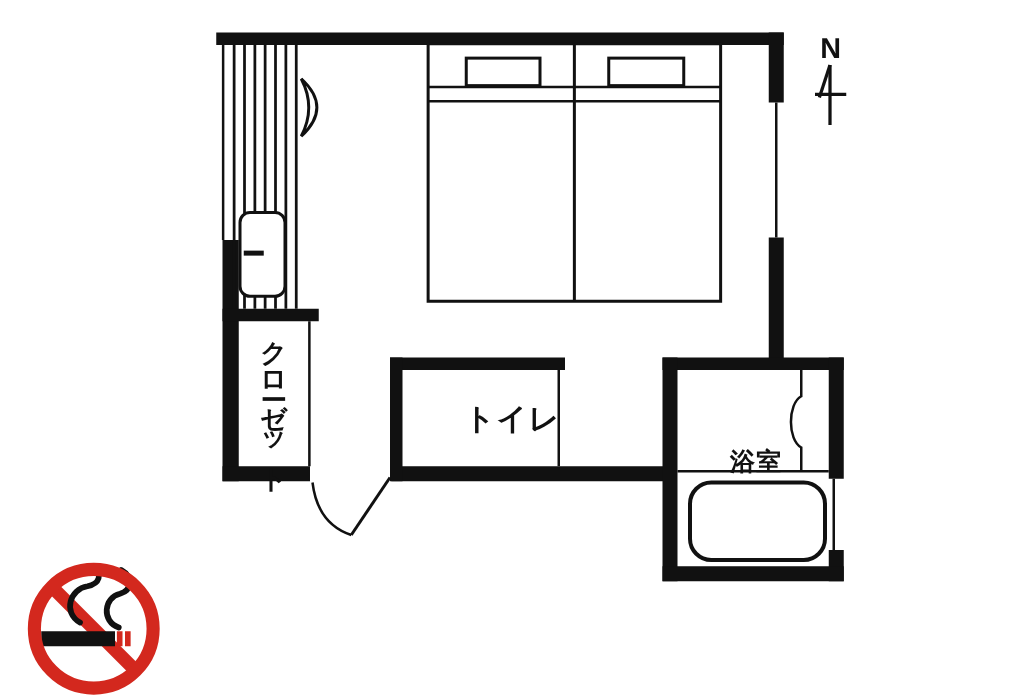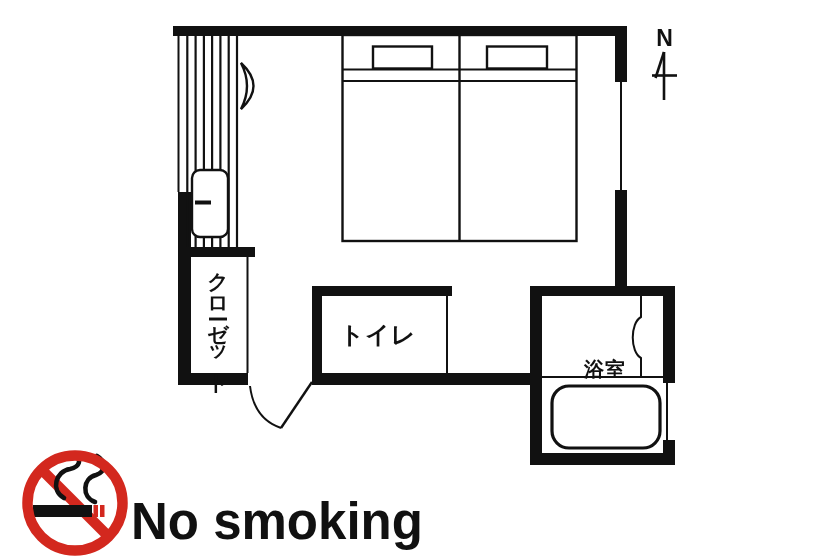--- a/index.html
+++ b/index.html
@@ -26,21 +26,21 @@
   .label{position:absolute;color:var(--line);font-weight:bold;}
   .label-closet{
     left:192px;top:258px;width:52px;height:132px;
     writing-mode:vertical-rl;text-orientation:mixed;
     font-size:21px;letter-spacing:1px;line-height:52px;
     display:flex;align-items:center;justify-content:flex-start;
   }
   .label-toilet{
     left:322px;top:298px;width:112px;height:74px;
     display:flex;align-items:center;justify-content:center;
-    font-size:24px;letter-spacing:1px;
+    font-size:24px;letter-spacing:1px;padding-left:32px;
   }
   .label-bath{
     left:557px;top:356px;width:96px;text-align:center;
     font-size:20px;letter-spacing:1px;
   }
   .label-compass{
     left:650px;top:25px;width:29px;text-align:center;
     font-size:23px;
   }
   .label-nosmoking{
@@ -130,14 +130,13 @@
       <rect x="93.5" y="505" width="4.5" height="12" fill="var(--red)"></rect>
       <rect x="100" y="505" width="4.5" height="12" fill="var(--red)"></rect>
       <circle class="redthick" cx="75" cy="503" r="47.5"></circle>
     </g>
   </svg>
 
   <div class="label label-closet">クローゼット</div>
   <div class="label label-toilet">トイレ</div>
   <div class="label label-bath">浴室</div>
   <div class="label label-compass">N</div>
-  <div class="label label-nosmoking">No smoking</div>
 </div>
 
 </body></html>

